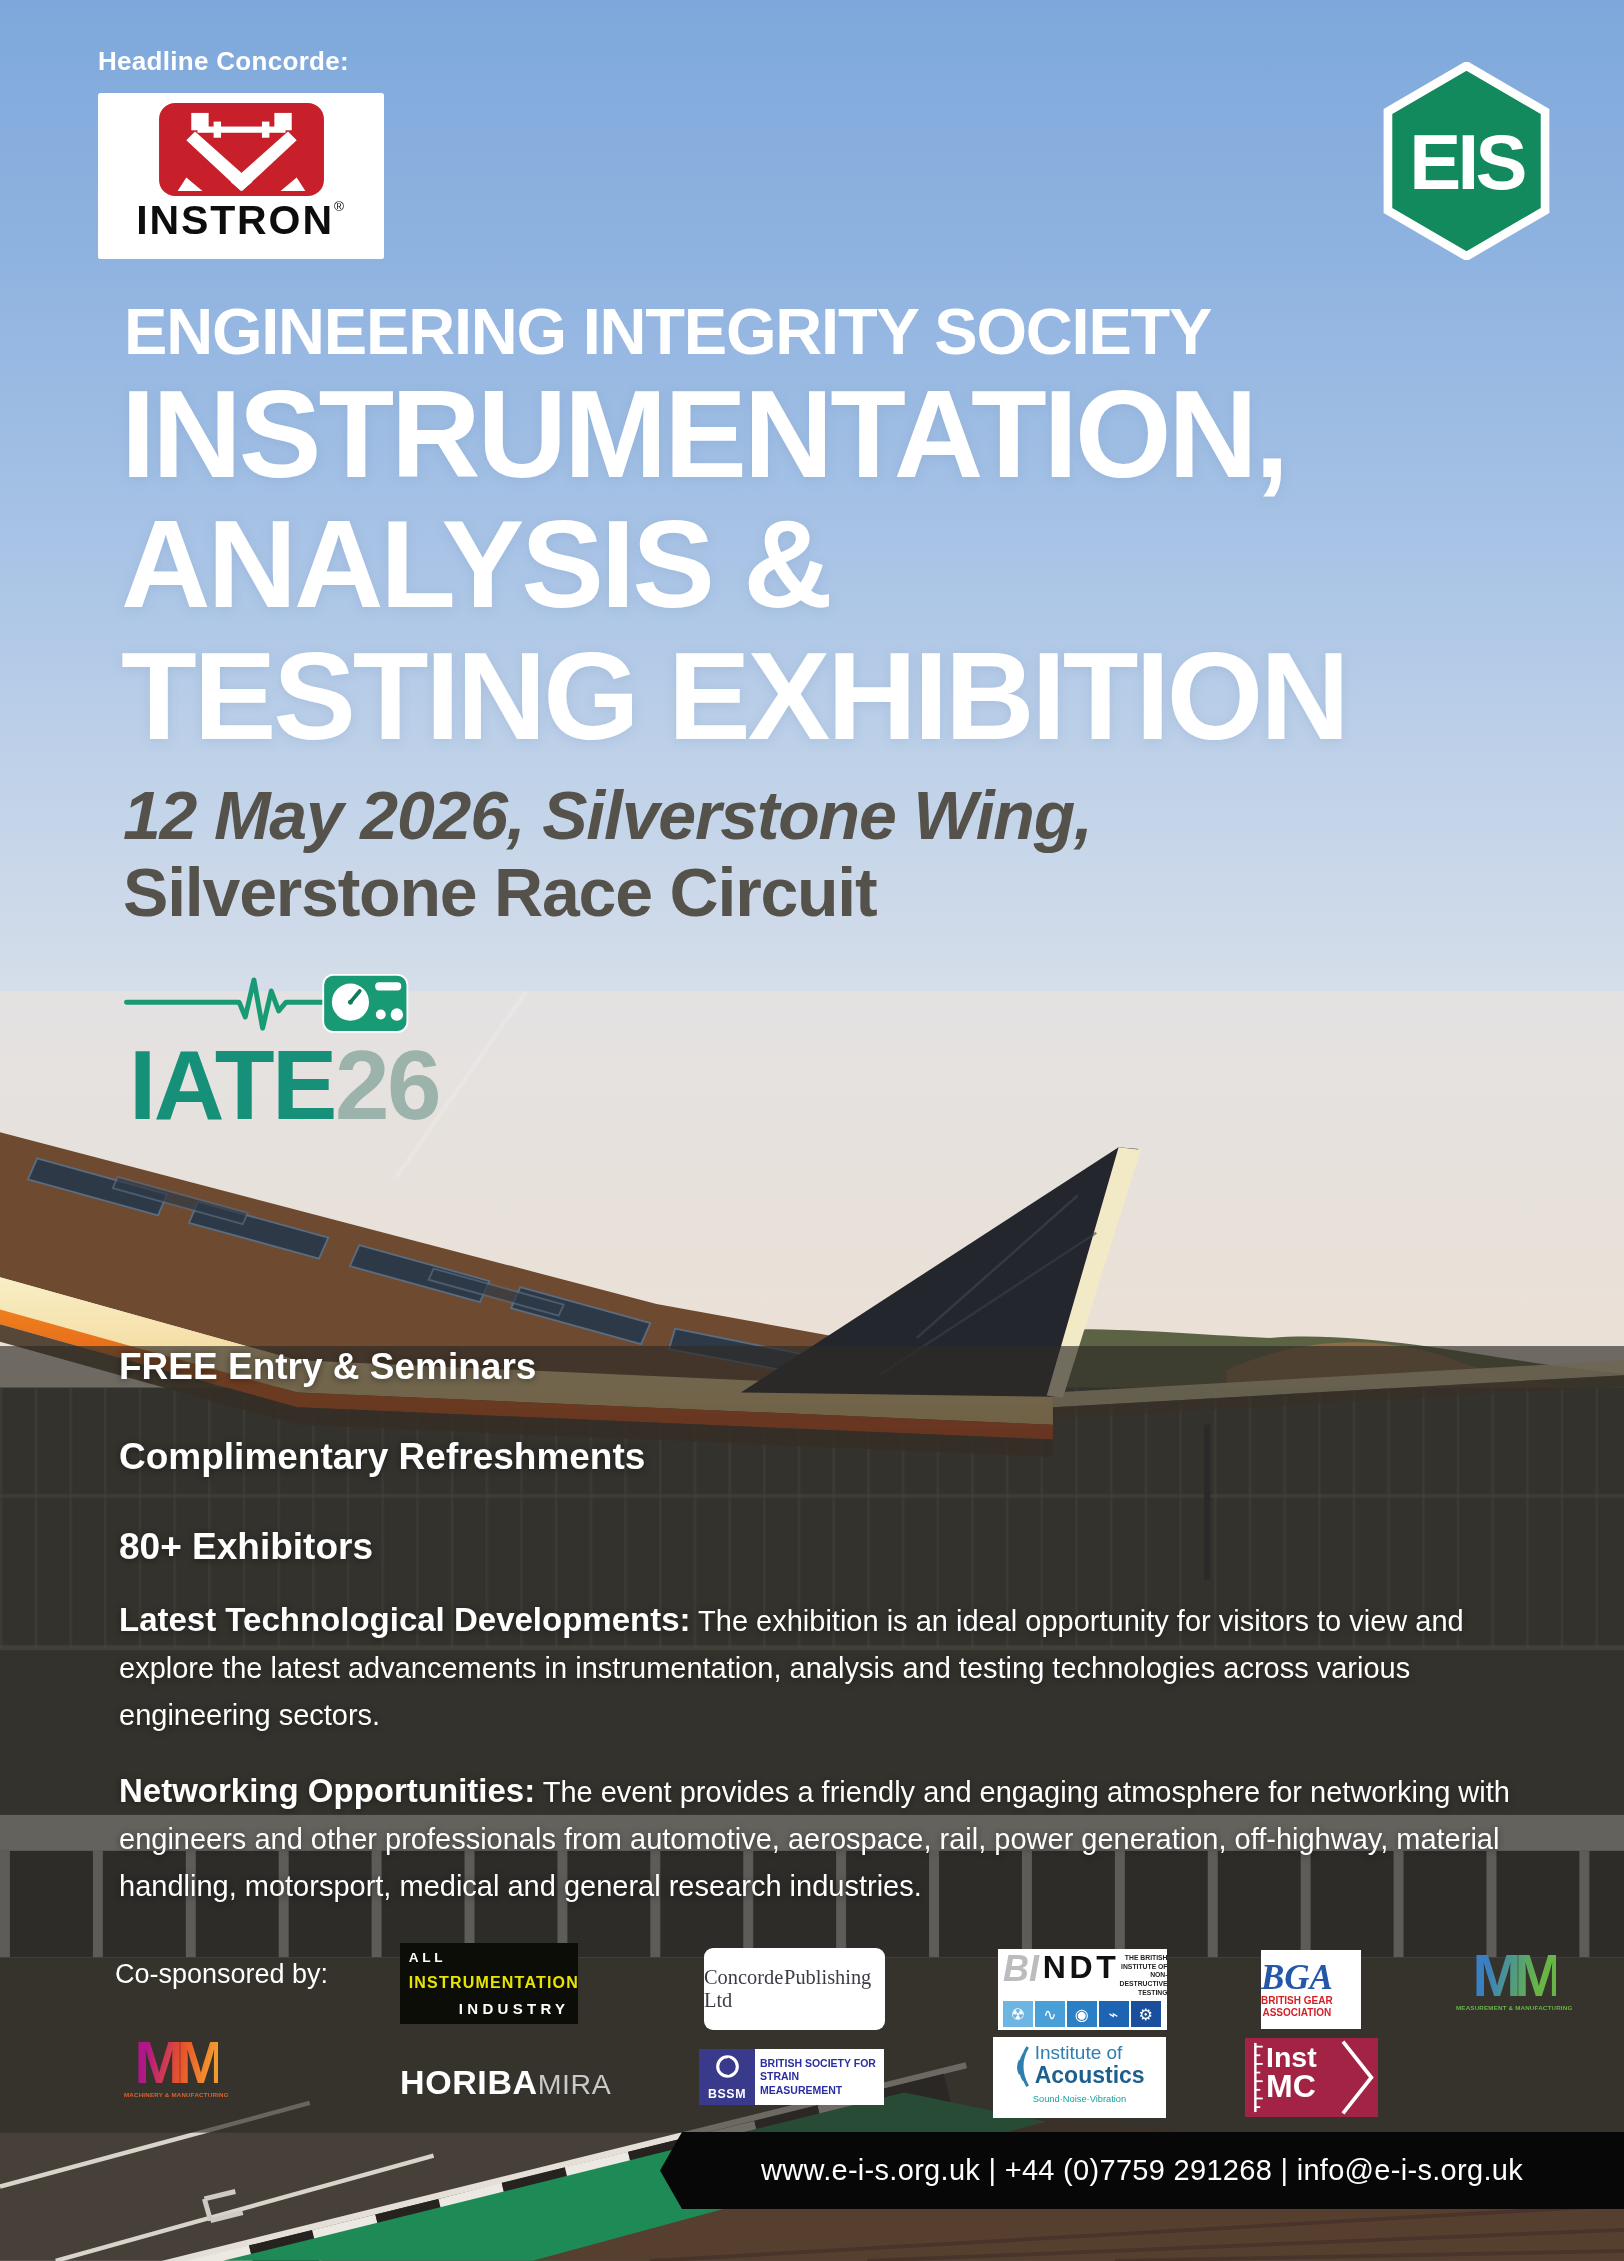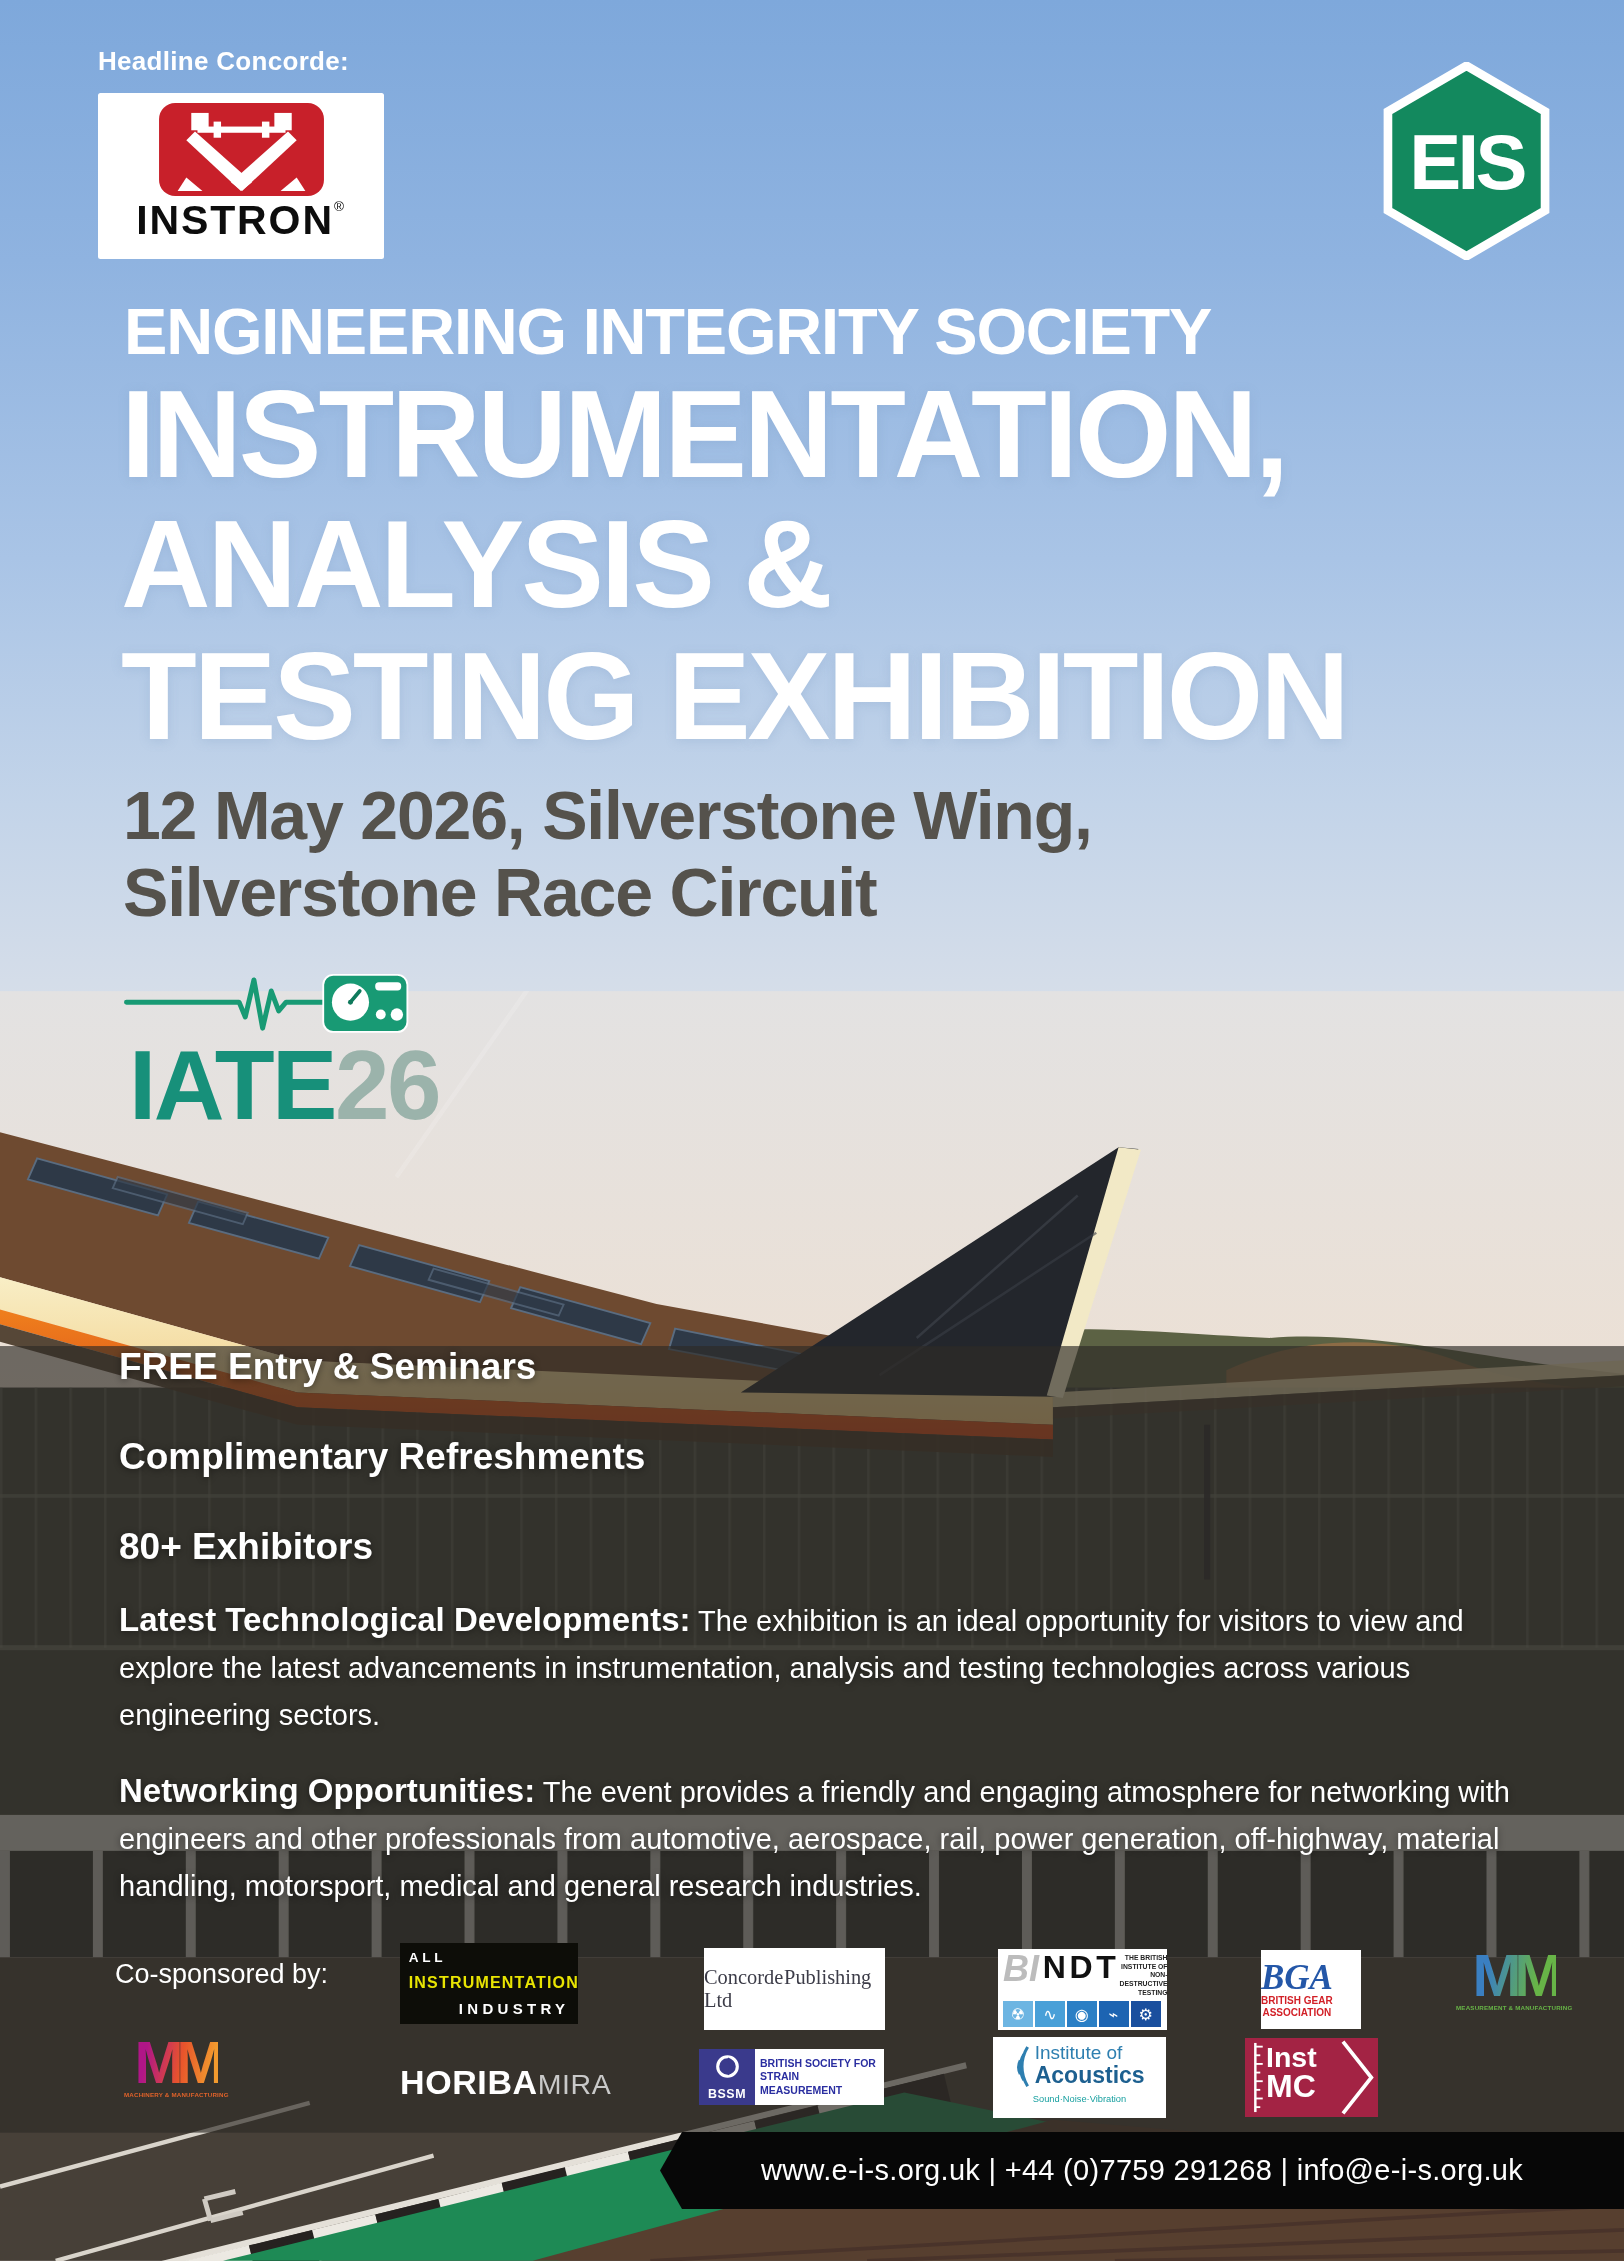--- a/index.html
+++ b/index.html
@@ -18,21 +18,21 @@
   .instron-name sup{font-size:13.6px;font-weight:400;vertical-align:top;}
   .eis-hex{left:1383px;top:62px;width:167px;height:198px;}
   
   .title-society{left:124px;top:294px;color:#fff;font-size:65px;font-weight:700;letter-spacing:-1.2px;white-space:nowrap;}
   .title-big{color:#fff;font-size:124px;font-weight:700;letter-spacing:-3.1px;line-height:1;white-space:nowrap;
     text-shadow:0 1.9px 11px rgba(120,150,190,.25);}
   .tb1{left:121px;top:372px;}
   .tb2{left:121px;top:502px;}
   .tb3{left:121px;top:634px;}
   .date-line{left:123px;color:#55524c;font-size:68px;font-weight:700;letter-spacing:-1.2px;white-space:nowrap;}
-  .d1{top:776px;} .d2{top:853px;}
+  .d1{top:776px;font-style:italic;} .d2{top:853px;}
   
   .iate-pulse{left:124px;top:966px;}
   .iate-text{left:129px;top:1036px;font-size:98px;font-weight:800;letter-spacing:-2.5px;line-height:1;white-space:nowrap;}
   .iate-text .main{color:#17907a;}
   .iate-text .year{color:#9bb3ab;}
   
   #photo{left:0;top:991px;}
   
   .photo-text{color:#ffffff;text-shadow:0 1.2px 7.4px rgba(0,0,0,.45);}
   .feature{left:119px;font-size:37px;font-weight:700;white-space:nowrap;}
@@ -41,21 +41,21 @@
   .para b{font-size:33px;font-weight:700;}
   .p0{top:1596px;} .p1{top:1767px;}
   
   .cos-label{left:115px;top:1959px;font-size:27px;font-weight:400;color:#fff;}
   .logo-box{position:absolute;box-sizing:border-box;}
   .aii{left:400px;top:1943px;width:178px;height:81px;background:#0d0d08;color:#fff;padding:7.4px 8.7px;
     display:flex;flex-direction:column;justify-content:space-between;}
   .aii .l1{font-size:13.6px;font-weight:700;letter-spacing:3.7px;}
   .aii .l2{font-size:16px;font-weight:700;letter-spacing:1.2px;color:#e8e402;}
   .aii .l3{font-size:15px;font-weight:700;letter-spacing:4.3px;text-align:right;}
-  .concorde{left:704px;top:1948px;width:181px;height:82px;background:#ffffff;display:flex;align-items:center;justify-content:center;}
+  .concorde{left:704px;top:1948px;width:181px;height:82px;background:#ffffff;display:flex;align-items:center;justify-content:center;border-radius:9px;}
   .concorde span{font-family:"Liberation Serif",serif;font-size:20.4px;color:#3c3c48;word-spacing:-4.3px;}
   .bindt{left:998px;top:1949px;width:169px;height:81px;background:#ffffff;padding:3.7px 5px;box-sizing:border-box;}
   .bindt-top{display:flex;align-items:flex-start;}
   .bindt .bi{font-size:36px;font-weight:700;color:#bcbcbc;font-style:italic;line-height:.9;}
   .bindt .ndt{font-size:32px;font-weight:800;color:#111;letter-spacing:3.7px;line-height:.9;margin-left:3.7px;}
   .bindt-sub{font-size:6.8px;font-weight:700;color:#222;text-align:right;line-height:8.7px;margin-top:1.2px;}
   .bindt-icons{display:flex;gap:1.9px;margin-top:3.7px;}
   .bindt-icons span{width:30px;height:26px;display:flex;align-items:center;justify-content:center;
     color:#fff;font-size:16px;font-family:"DejaVu Sans",sans-serif;}
   .bic0{background:#6db5e2;} .bic1{background:#49a0d8;} .bic2{background:#2b7fc5;} .bic3{background:#1d64b2;} .bic4{background:#1a4f9e;}

